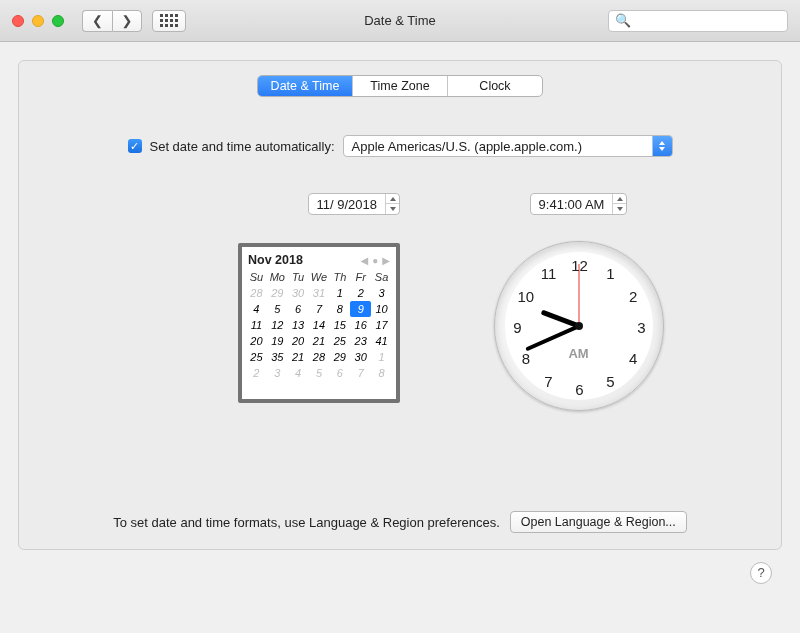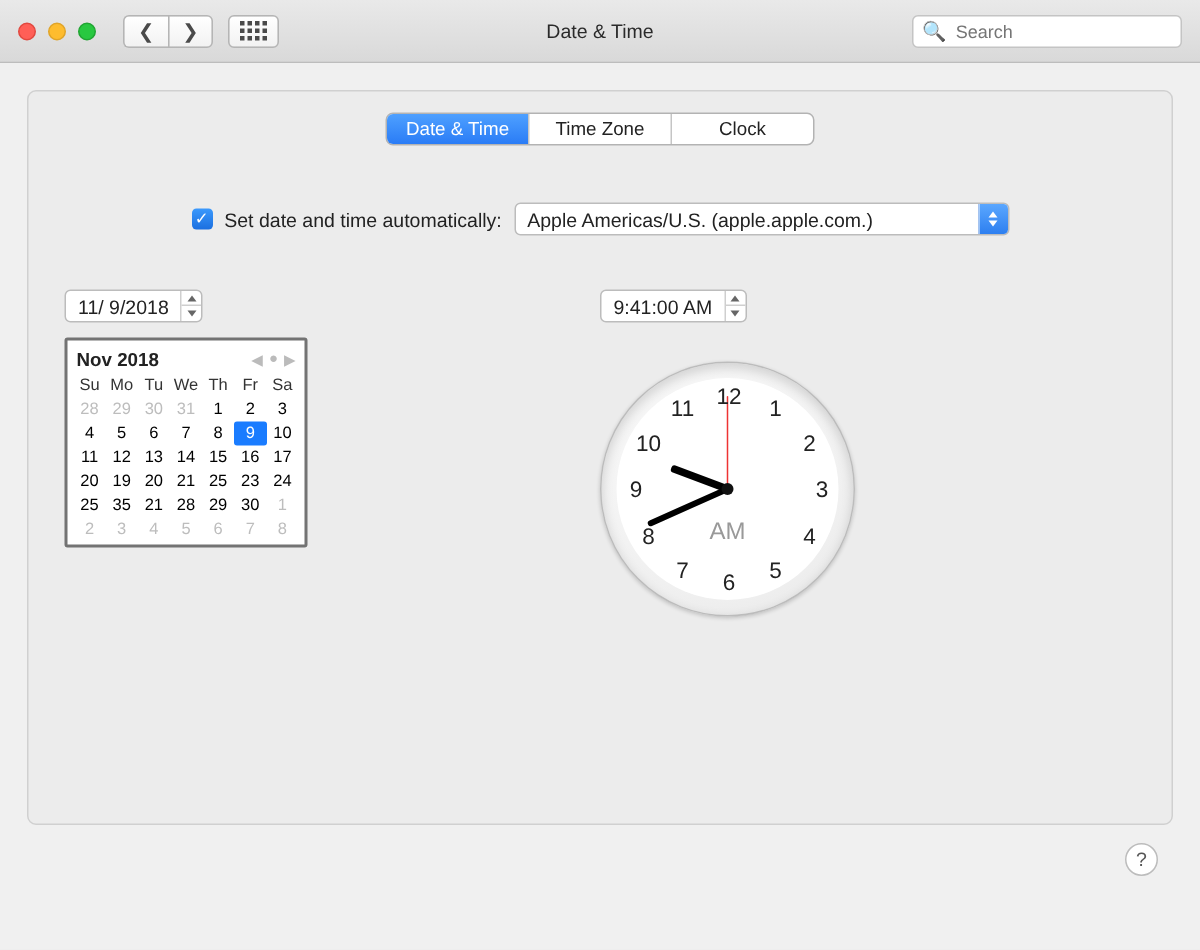--- a/index.html
+++ b/index.html
@@ -104,49 +104,49 @@
     position:absolute; right:0; top:0; bottom:0; width:20px;
     border-left:1px solid #a5c3ef;
     background: linear-gradient(#5aa7ff,#2d7ff0);
     border-radius:0 3px 3px 0;
     display:flex; flex-direction:column; align-items:center; justify-content:center;
   }
   .sel-arrow::before{content:"";border-left:3px solid transparent;border-right:3px solid transparent;border-bottom:4px solid #fff;margin-bottom:2px;}
   .sel-arrow::after {content:"";border-left:3px solid transparent;border-right:3px solid transparent;border-top:4px solid #fff;}
   
   .cols { display:flex; margin-top:36px; gap:0; }
-  .col-left { width: 50%; display:flex; flex-direction:column; align-items:flex-start;}
-  .col-right{ width: 50%; display:flex; flex-direction:column; align-items:flex-start;}
+  .col-left { width: 50%; display:flex; flex-direction:column; align-items:flex-end;}
+  .col-right{ width: 50%; display:flex; flex-direction:column; align-items:center;}
   .stepper-input {
     display:flex; align-items:center;
     border:1px solid #bcbcbc; border-radius:4px; background:#fff;
     height:22px;
   }
   .stepper-input .val { padding:0 8px; font-size:13px; }
   .stepper {
     width:14px; display:flex; flex-direction:column;
     border-left:1px solid #cfcfcf;
   }
   .stepper div{height:10px; display:flex;align-items:center;justify-content:center;}
   .stepper div:first-child{border-bottom:1px solid #cfcfcf;}
   .stepper div::before{content:"";}
   .st-up::before{border-left:3px solid transparent;border-right:3px solid transparent;border-bottom:4px solid #666;}
   .st-dn::before{border-left:3px solid transparent;border-right:3px solid transparent;border-top:4px solid #666;}
   
   .calendar {
-    margin-top:10px;
+    margin-top:28px;
     width:162px;
-    background:#fff; border:2px solid #737373; border-radius:2px;
-    padding:4px 4px 2px 4px;
+    background:#fff; border:4px solid #737373; border-radius:2px;
+    padding:4px 4px 18px 4px;
     font-size:11px;
   }
   .cal-head { display:flex; align-items:center; justify-content:space-between; padding:2px 2px;}
   .cal-title{font-weight:600; font-size:12.5px;}
   .cal-arrows{display:flex; gap:4px; color:#bbb; font-size:10px;}
-  .cal-grid{ display:grid; grid-template-columns:repeat(7,1fr); text-align:center;}
+  .cal-grid{ display:grid; grid-template-columns:repeat(7,1fr); text-align:center;font-style:italic;}
   .cal-grid .dow{color:#333; font-weight:400; padding:2px 0;}
   .cal-grid .day{ padding:2px 0; color:#000; }
   .cal-grid .muted{ color:#bdbdbd; }
   .cal-grid .sel{ background:#1a7cff; color:#fff; border-radius:2px;}
   
   .clock {
     margin-top:26px;
     width:170px; height:170px; border-radius:50%;
     position:relative;
     background: radial-gradient(circle at 45% 40%, #ffffff 0%, #f3f3f3 55%, #e3e3e3 100%);
@@ -155,21 +155,21 @@
   }
   .clock .face{
     position:absolute; inset:10px; border-radius:50%; background:#fff;
   }
   .clock .num{
     position:absolute; font-size:15px; font-weight:500; color:#222;
     transform:translate(-50%,-50%);
   }
   .clock .ampm{
     position:absolute; left:50%; top:62%; transform:translateX(-50%);
-    font-size:16px; color:#999;
+    font-size:13px; color:#999;font-weight:bold;
   }
   .hand{ position:absolute; left:50%; bottom:50%; transform-origin:50% 100%; border-radius:2px;}
   .h-h{ width:5px; height:40px; background:#000; }
   .h-m{ width:4px; height:58px; background:#000; }
   .h-s{ width:1px; height:62px; background:#e33; }
   .pivot{position:absolute;left:50%;top:50%;width:8px;height:8px;border-radius:50%;background:#111;transform:translate(-50%,-50%);}
   
   .bottom-row {
     position:absolute; left:24px; right:24px; bottom:16px;
     display:flex; align-items:center; justify-content:center; gap:10px;
@@ -221,21 +221,20 @@
         <span></span>
       <span></span>
         <span></span>
         <span></span>
         <span></span>
     </div>
   </div>
   <div class="window-title">Date &amp; Time</div>
   <div class="search-wrap">
     <span class="mag">🔍</span>
-    <input type="text" placeholder="Search" style="">
   </div>
 </div>
 
 <div class="panel">
 
   <div class="seg">
     <div class="tab active">Date &amp; Time</div>
     <div class="tab">Time Zone</div>
     <div class="tab">Clock</div>
   </div>
@@ -297,21 +296,21 @@
             <div class="day">14</div>
             <div class="day">15</div>
             <div class="day">16</div>
             <div class="day">17</div>
             <div class="day">20</div>
             <div class="day">19</div>
             <div class="day">20</div>
             <div class="day">21</div>
             <div class="day">25</div>
             <div class="day">23</div>
-            <div class="day">24</div>
+            <div class="day">41</div>
             <div class="day">25</div>
             <div class="day">35</div>
             <div class="day">21</div>
             <div class="day">28</div>
             <div class="day">29</div>
             <div class="day">30</div>
             <div class="day muted">1</div>
             <div class="day muted">2</div>
             <div class="day muted">3</div>
             <div class="day muted">4</div>
@@ -348,18 +347,22 @@
           <span class="num" style="left: 85px; top: 147px;">6</span>
           <span class="num" style="left: 54px; top: 138.694px;">7</span>
           <span class="num" style="left: 31.3064px; top: 116px;">8</span>
           <span class="num" style="left: 23px; top: 85px;">9</span>
           <span class="num" style="left: 31.3064px; top: 54px;">10</span>
           <span class="num" style="left: 54px; top: 31.3064px;">11</span>
         </div>
     </div>
   </div>
 
+  <div class="bottom-row">
+    <span>To set date and time formats, use Language &amp; Region preferences.</span>
+    <div class="btn">Open Language &amp; Region...</div>
+  </div>
 
 </div>
 
 <div class="footer">
   <div class="help">?</div>
 </div>
 
 </body></html>

